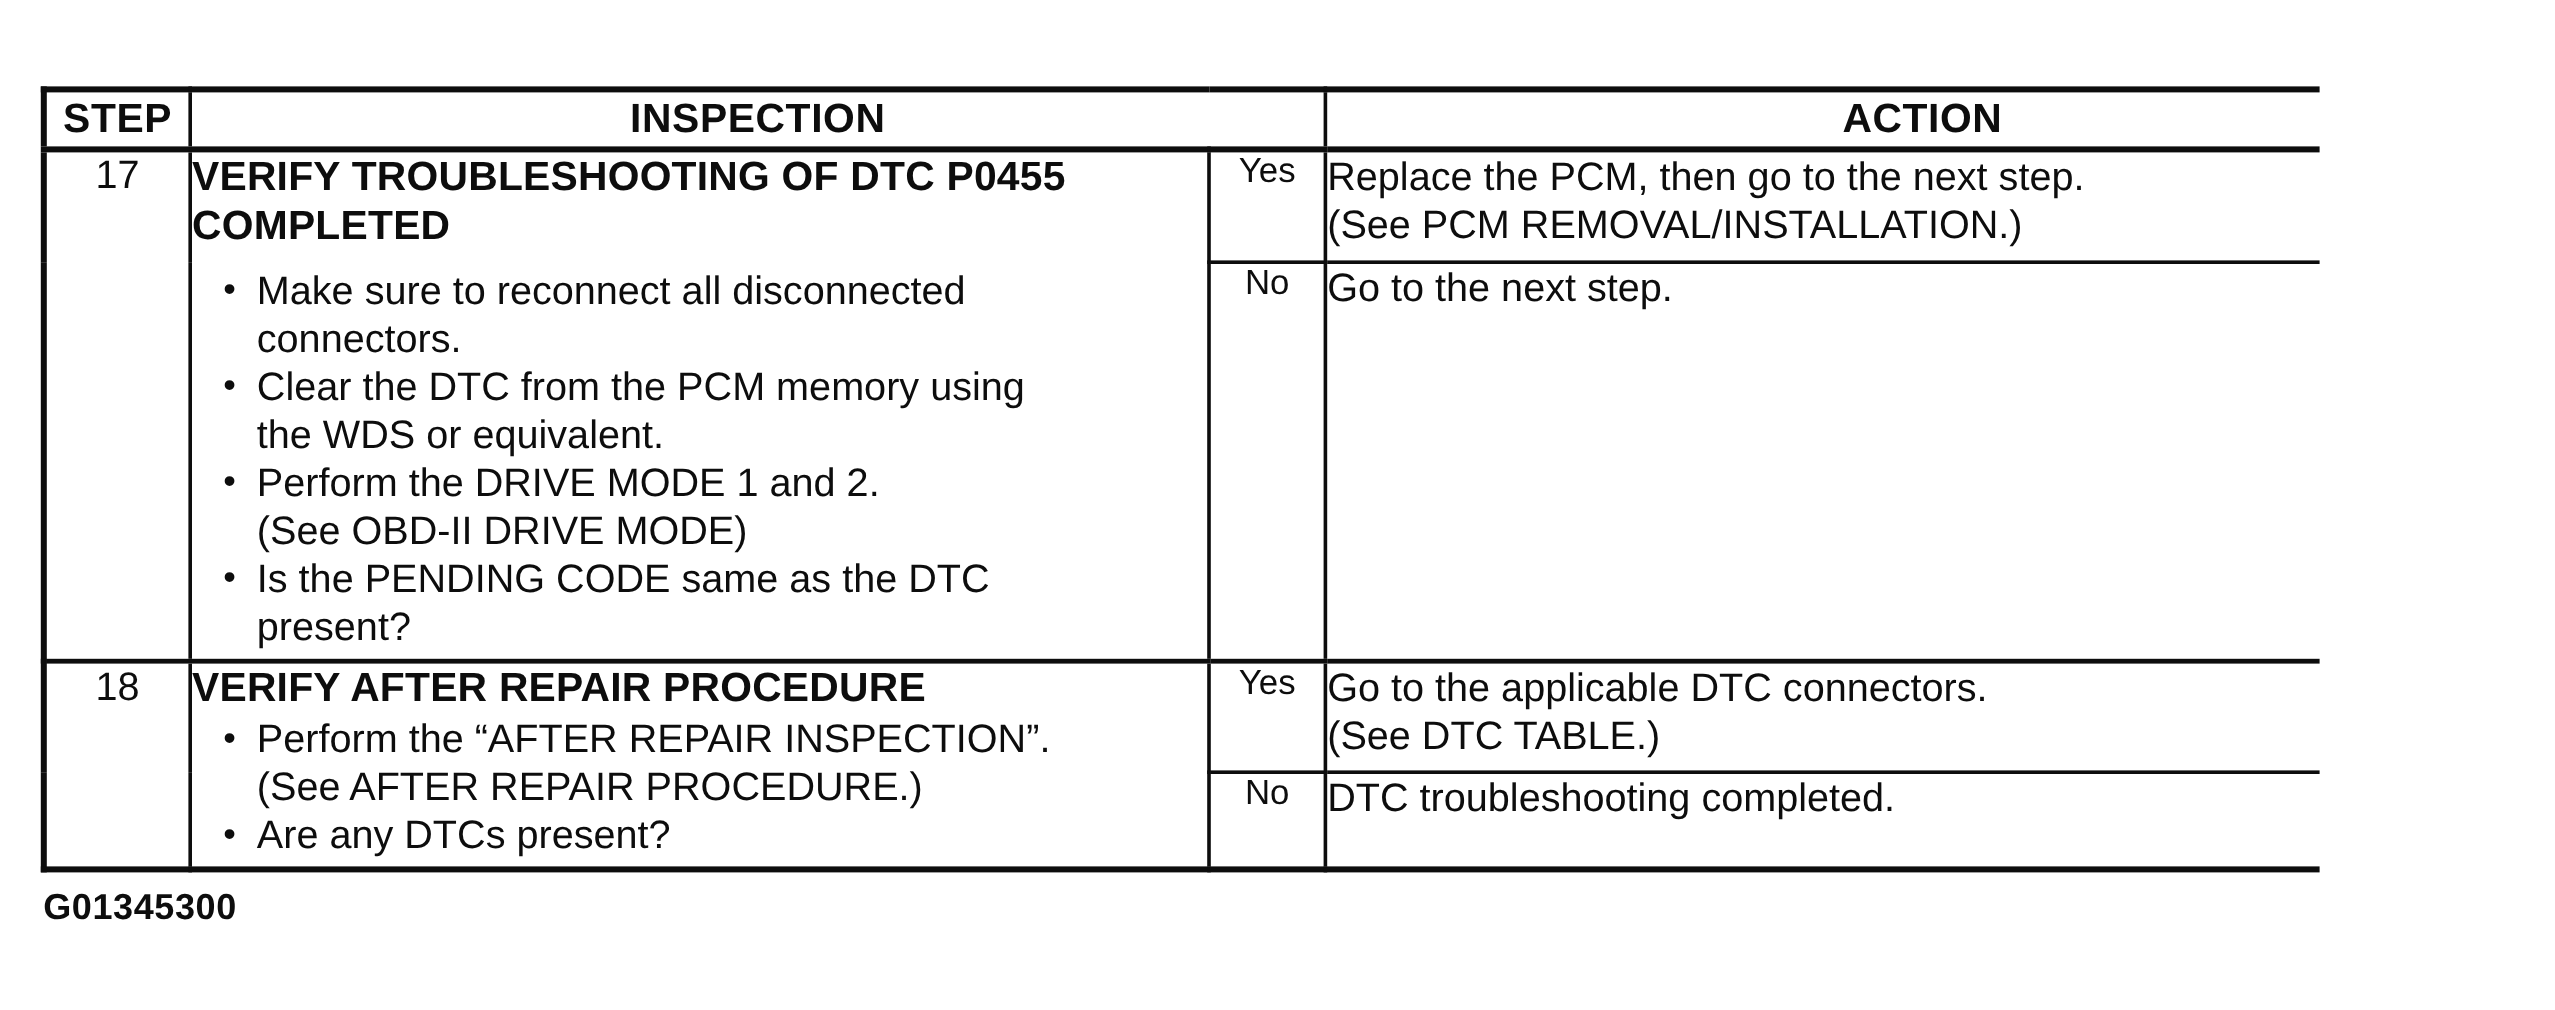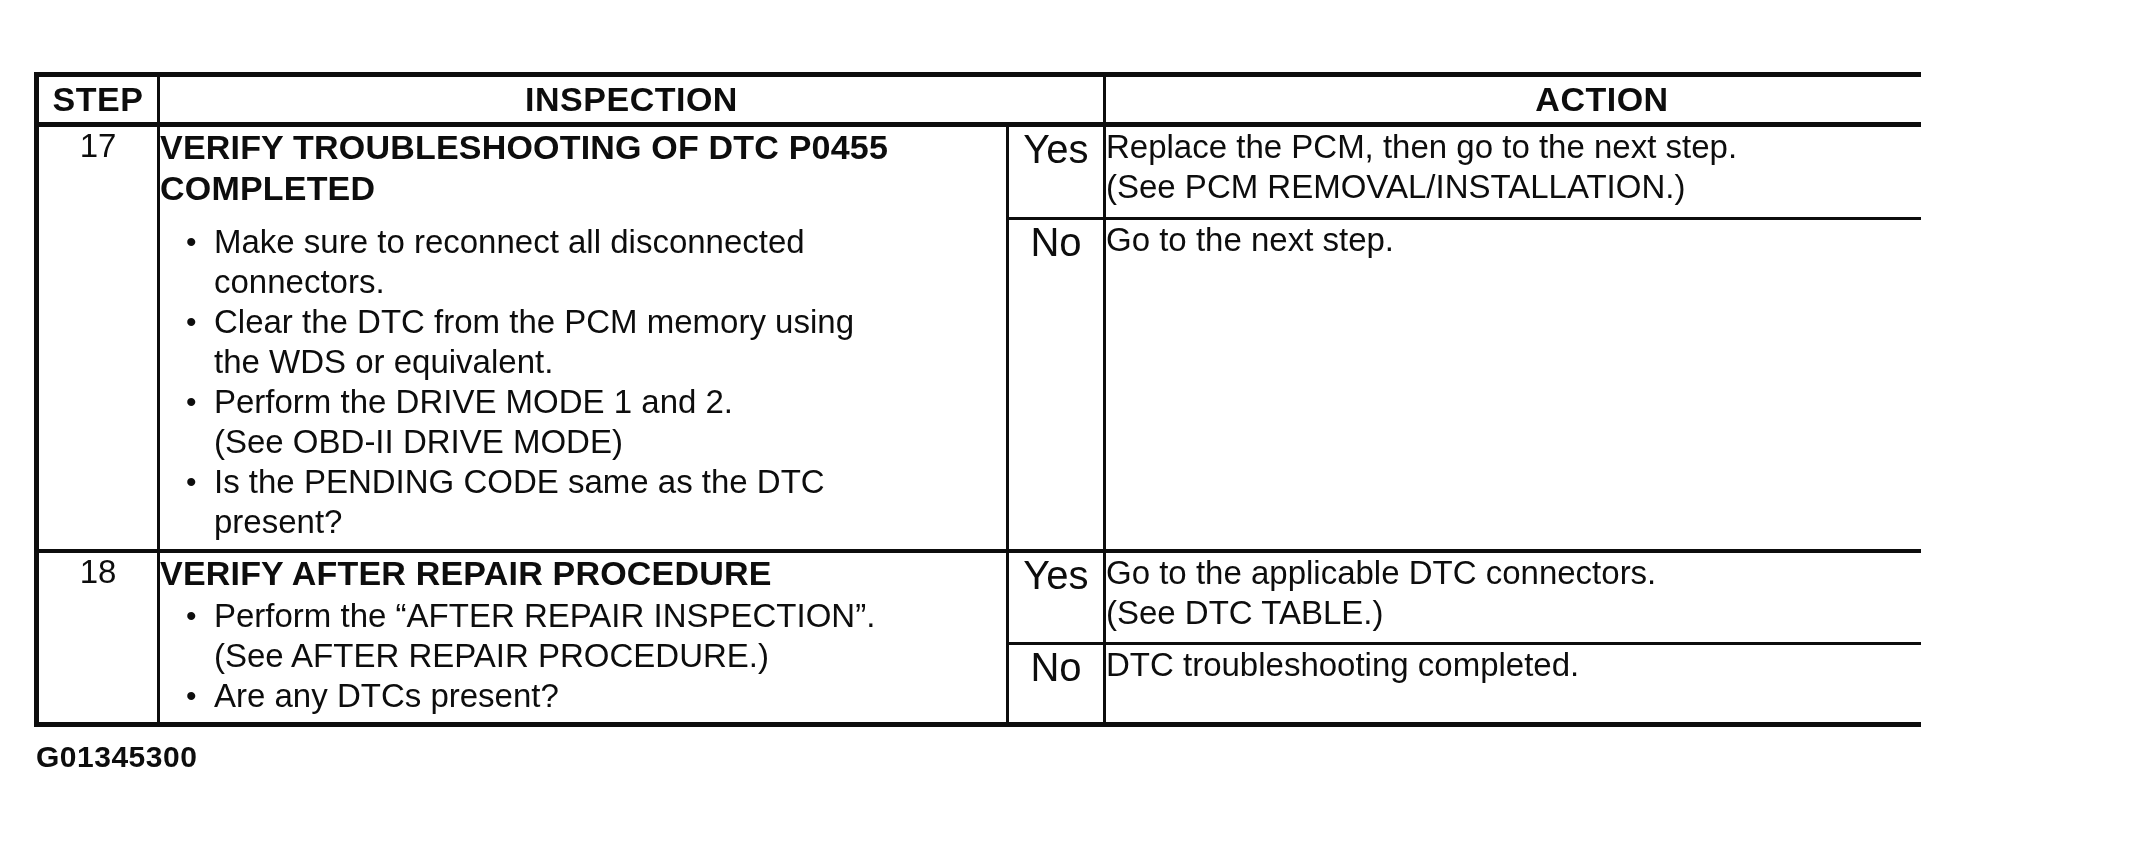--- a/index.html
+++ b/index.html
@@ -11,20 +11,21 @@
     font-family: "Liberation Sans", sans-serif;
     color: #0d0d0d;
     -webkit-font-smoothing: antialiased;
   }
   .page {
     position: relative;
     width: 1921px;
     height: 842px;
     background: #ffffff;
     overflow: hidden;
+    padding-left: 12px;
   }
   table.ts {
     position: absolute;
     left: 34px;
     top: 72px;
     width: 2064px;
     border-collapse: collapse;
     table-layout: fixed;
     border: 5px solid #0d0d0d;
   }
@@ -72,21 +73,21 @@
   .bullet-glyph {
     width: 28px;
     margin-left: 26px;
     flex: 0 0 28px;
     font-size: 30px;
     line-height: 40px;
   }
   .bullet-lines { flex: 1 1 auto; }
   td.yn-cell {
     text-align: center;
-    font-size: 40px;
+    font-size: 29px;
     padding-top: 7px;
   }
   td.action-cell {
     font-size: 33px;
     line-height: 40px;
     padding: 6px 10px 0 14px;
   }
   .row-split { border-top-width: 4px !important; }
   .footer-code {
     position: absolute;

